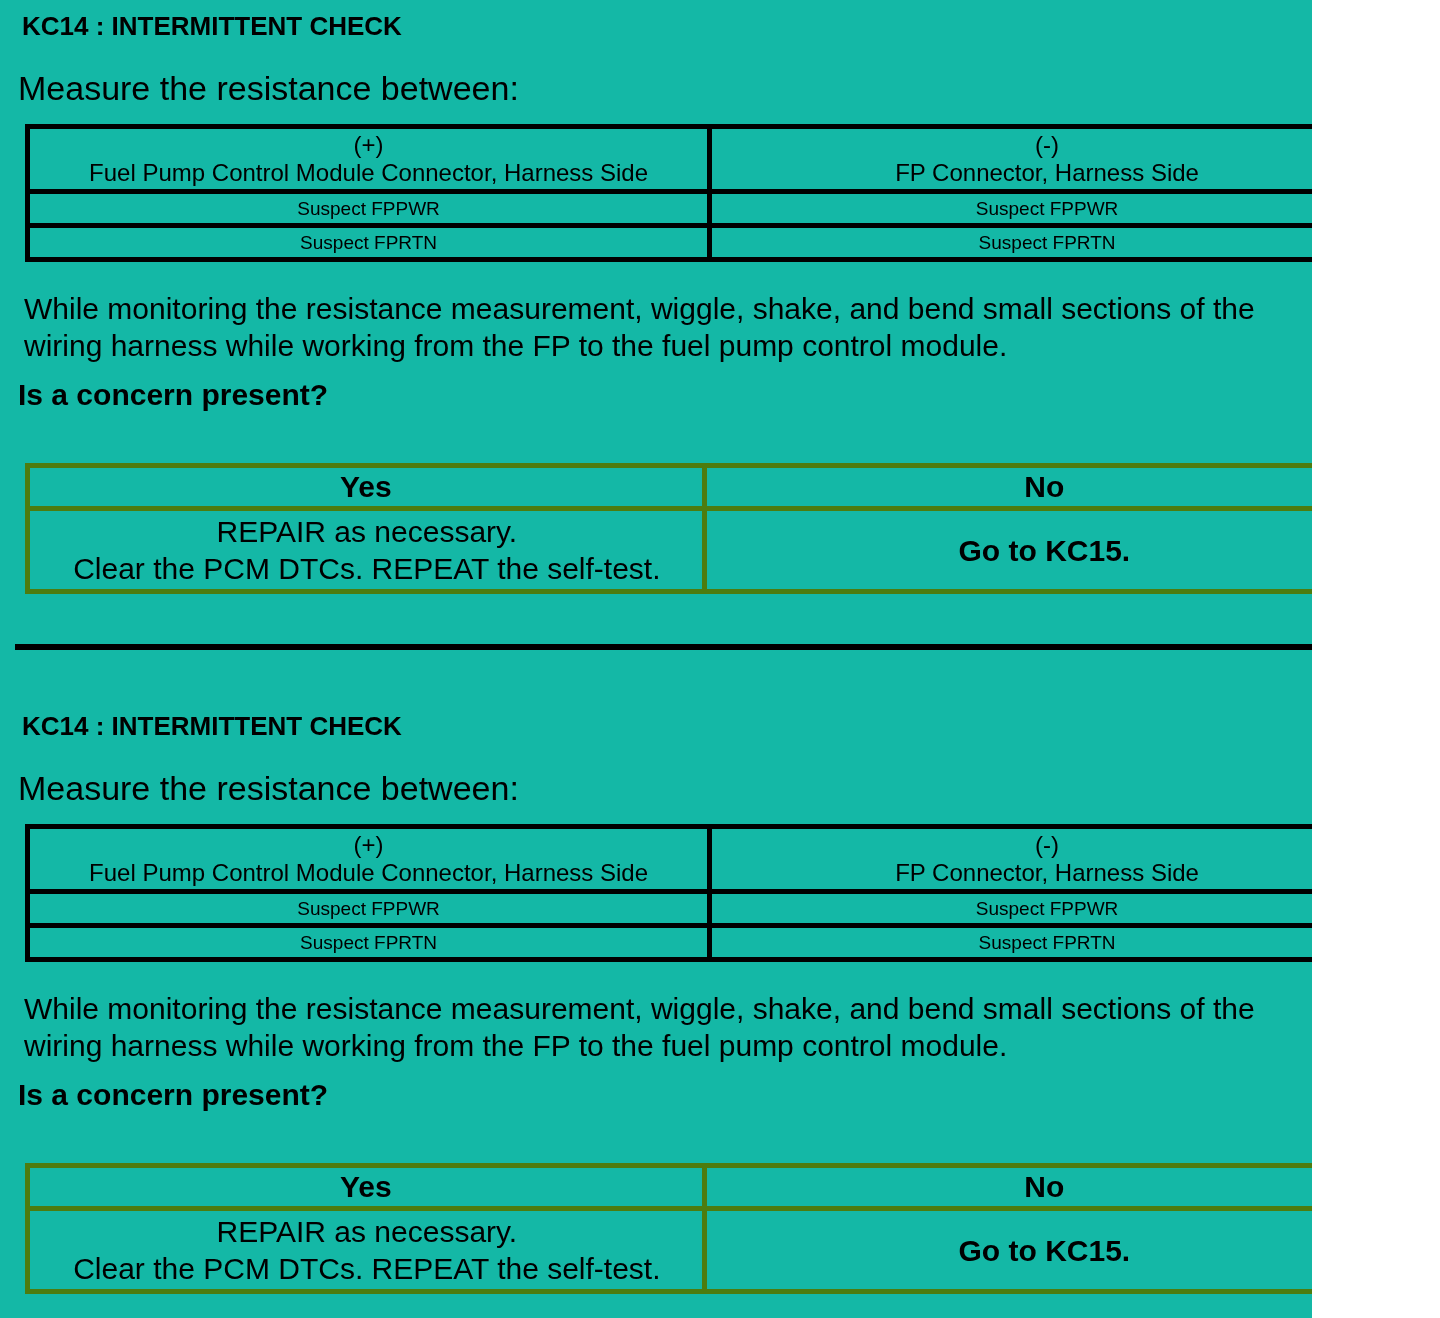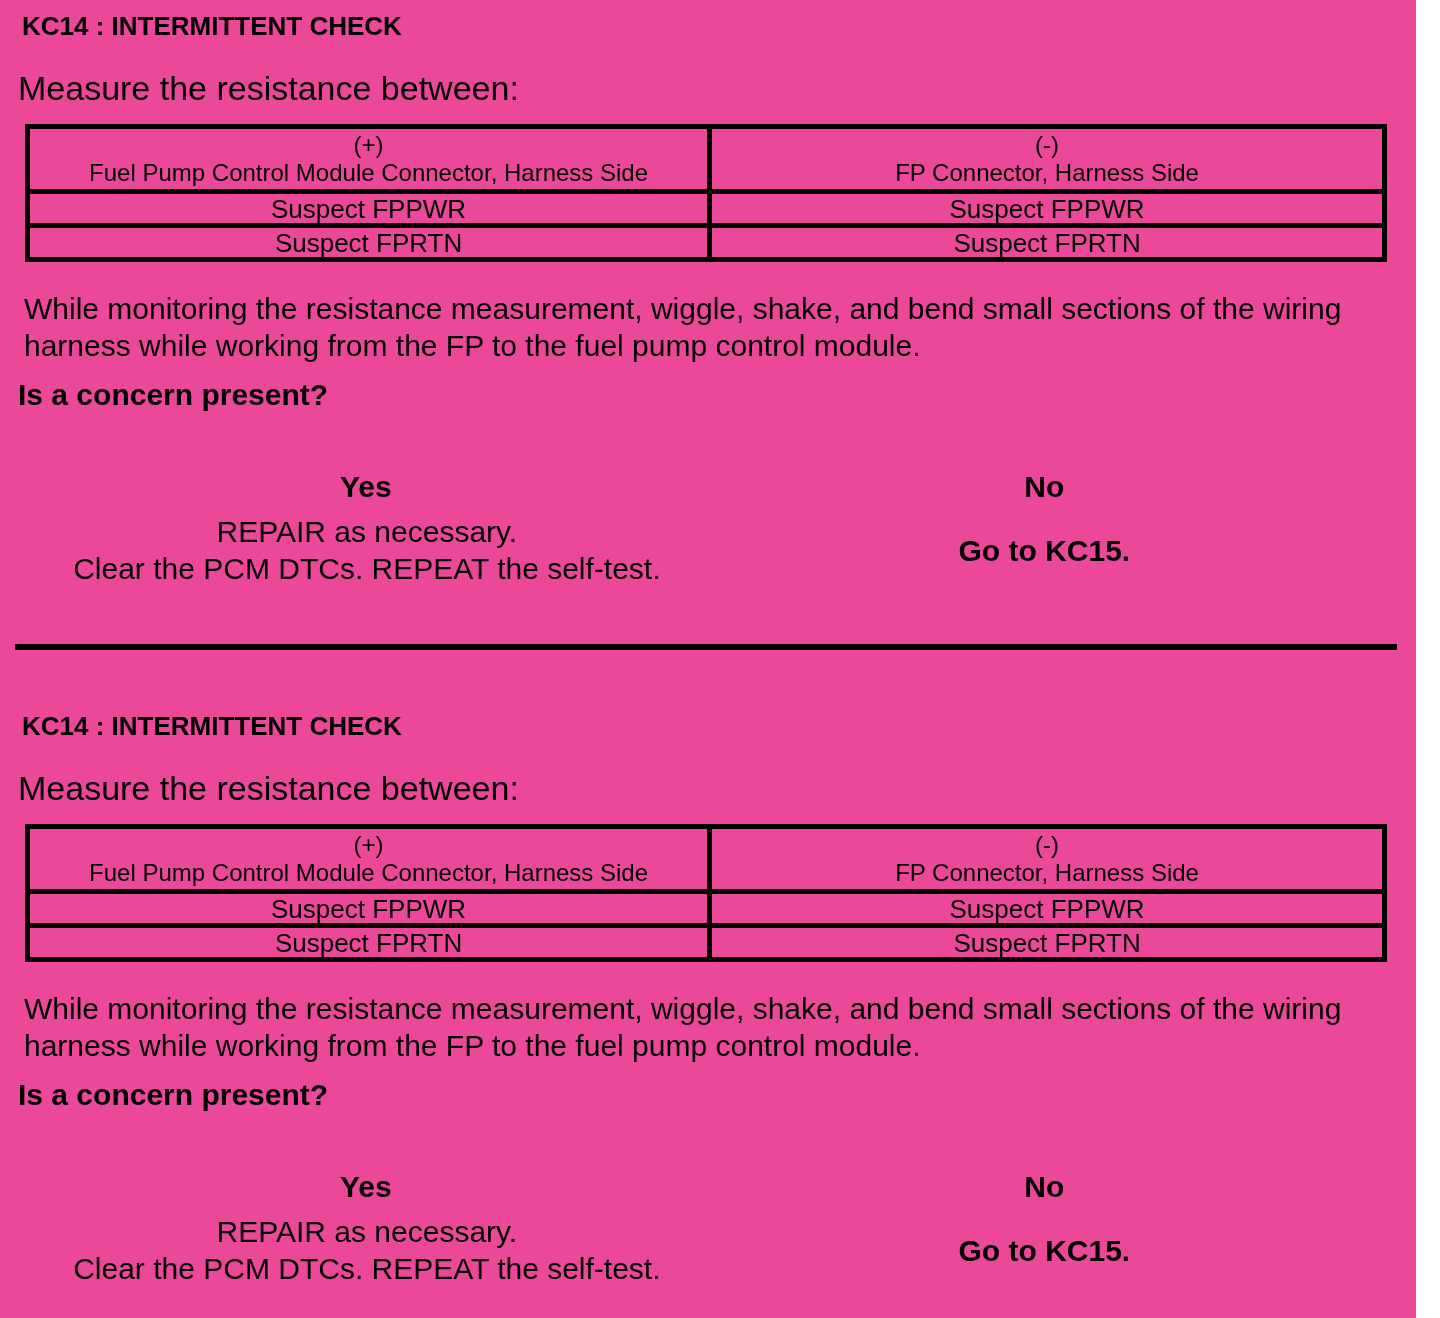--- a/index.html
+++ b/index.html
@@ -4,23 +4,23 @@
 <style>
   html, body {
     margin: 0;
     padding: 0;
     background: #ffffff;
     color: #000000;
     font-family: "Liberation Sans", "DejaVu Sans", sans-serif;
   }
   .page {
     position: relative;
-    width: 1416px;
+    width: 1312px;
     height: 1318px;
-    background: #ec4899;
+    background: #14b8a6;
     overflow: hidden;
   }
   .title {
     font-size: 26px;
     font-weight: bold;
     line-height: 27px;
     margin: 13px 0 0 22px;
     letter-spacing: 0px;
     white-space: nowrap;
   }
@@ -41,21 +41,21 @@
     font-weight: normal;
     text-align: center;
     padding: 0;
   }
   .m-table th {
     font-size: 24px;
     line-height: 28px;
     padding: 2px 0 2px 0;
   }
   .m-table td {
-    font-size: 26px;
+    font-size: 19px;
     line-height: 28px;
     height: 29px;
   }
   .m-col1 { width: 49.9%; }
   .para {
     font-size: 30px;
     line-height: 37px;
     margin: 28px 20px 0 24px;
   }
   .question {
@@ -63,21 +63,21 @@
     font-weight: bold;
     line-height: 37px;
     margin: 12px 16px 0 18px;
     white-space: nowrap;
   }
   .d-table {
     width: 1362px;
     margin: 50px 0 0 25px;
   }
   .d-table th, .d-table td {
-    border: 5px solid #ec4899;
+    border: 5px solid #4d7c0f;
     padding: 0;
   }
   .d-table th {
     font-size: 30px;
     font-weight: bold;
     line-height: 36px;
     text-align: center;
     padding: 1px 0 1px 0;
   }
   .d-col1 { width: 49.5%; }

